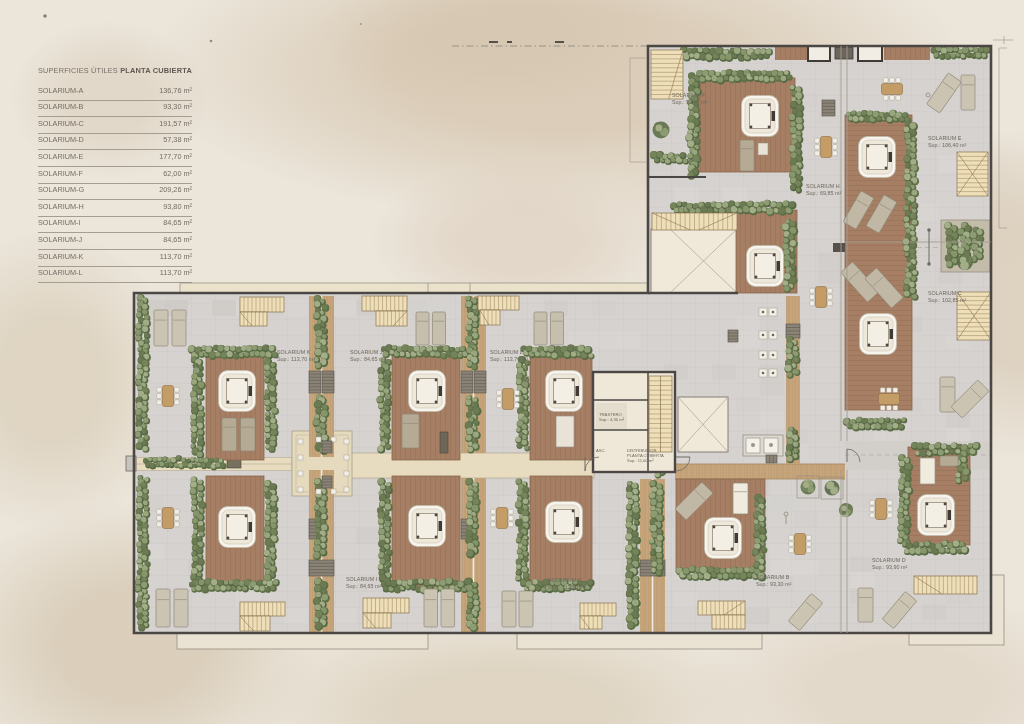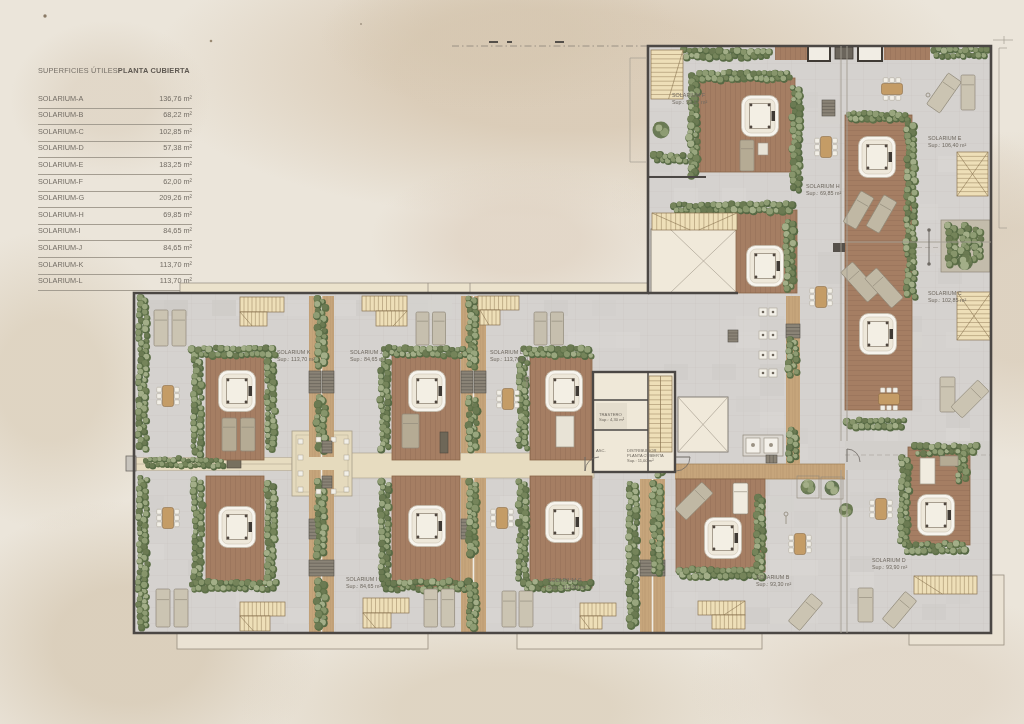--- a/index.html
+++ b/index.html
@@ -1,17 +1,17 @@
 <!DOCTYPE html>
 <html><head><meta charset="utf-8"><style>
 html,body{margin:0;padding:0}
 body{width:1024px;height:724px;background:#ebe5da;font-family:"Liberation Sans",sans-serif;position:relative;overflow:hidden}
 .blot{position:absolute;border-radius:50%}
 #legend{position:absolute;left:38px;top:66px;width:154px;color:#746e66;font-size:7.3px}
-#legend .hd{display:flex;margin-bottom:17px;letter-spacing:0.2px}
+#legend .hd{display:flex;justify-content:space-between;margin-bottom:9px;letter-spacing:0.2px}
 #legend .hd b{color:#5f5952;font-size:7.4px}
 #legend .rw{display:flex;justify-content:space-between;border-bottom:0.8px solid #a49d91;height:10.6px;align-items:flex-end;padding-bottom:5px}
 </style></head><body>
 <div class="blot" style="left:150px;top:-80px;width:820px;height:300px;background:radial-gradient(closest-side,#d9cab5 40%,rgba(236,230,220,0) 100%);opacity:0.9"></div>
 <div class="blot" style="left:320px;top:-40px;width:360px;height:150px;background:radial-gradient(closest-side,#d4c5ae 40%,rgba(236,230,220,0) 100%);opacity:0.6"></div>
 <div class="blot" style="left:610px;top:100px;width:450px;height:200px;background:radial-gradient(closest-side,#dbcdba 40%,rgba(236,230,220,0) 100%);opacity:0.7"></div>
 <div class="blot" style="left:870px;top:130px;width:300px;height:330px;background:radial-gradient(closest-side,#d9ccb9 40%,rgba(236,230,220,0) 100%);opacity:0.75"></div>
 <div class="blot" style="left:-80px;top:230px;width:260px;height:300px;background:radial-gradient(closest-side,#dbcfbb 40%,rgba(236,230,220,0) 100%);opacity:0.75"></div>
 <div class="blot" style="left:-60px;top:500px;width:380px;height:290px;background:radial-gradient(closest-side,#d7cab5 40%,rgba(236,230,220,0) 100%);opacity:0.8"></div>
 <div class="blot" style="left:240px;top:610px;width:530px;height:200px;background:radial-gradient(closest-side,#dbcfbb 40%,rgba(236,230,220,0) 100%);opacity:0.75"></div>
@@ -22,45 +22,45 @@
 <div class="hd">
       <span>SUPERFICIES ÚTILES</span>
       <b>PLANTA CUBIERTA</b>
     </div>
 <div class="rw">
       <span>SOLARIUM-A</span>
       <span>136,76 m²</span>
     </div>
 <div class="rw">
       <span>SOLARIUM-B</span>
-      <span>68,22 m²</span>
+      <span>93,30 m²</span>
     </div>
 <div class="rw">
       <span>SOLARIUM-C</span>
-      <span>102,85 m²</span>
+      <span>191,57 m²</span>
     </div>
 <div class="rw">
       <span>SOLARIUM-D</span>
       <span>57,38 m²</span>
     </div>
 <div class="rw">
       <span>SOLARIUM-E</span>
-      <span>183,25 m²</span>
+      <span>177,70 m²</span>
     </div>
 <div class="rw">
       <span>SOLARIUM-F</span>
       <span>62,00 m²</span>
     </div>
 <div class="rw">
       <span>SOLARIUM-G</span>
       <span>209,26 m²</span>
     </div>
 <div class="rw">
       <span>SOLARIUM-H</span>
-      <span>69,85 m²</span>
+      <span>93,80 m²</span>
     </div>
 <div class="rw">
       <span>SOLARIUM-I</span>
       <span>84,65 m²</span>
     </div>
 <div class="rw">
       <span>SOLARIUM-J</span>
       <span>84,65 m²</span>
     </div>
 <div class="rw">

